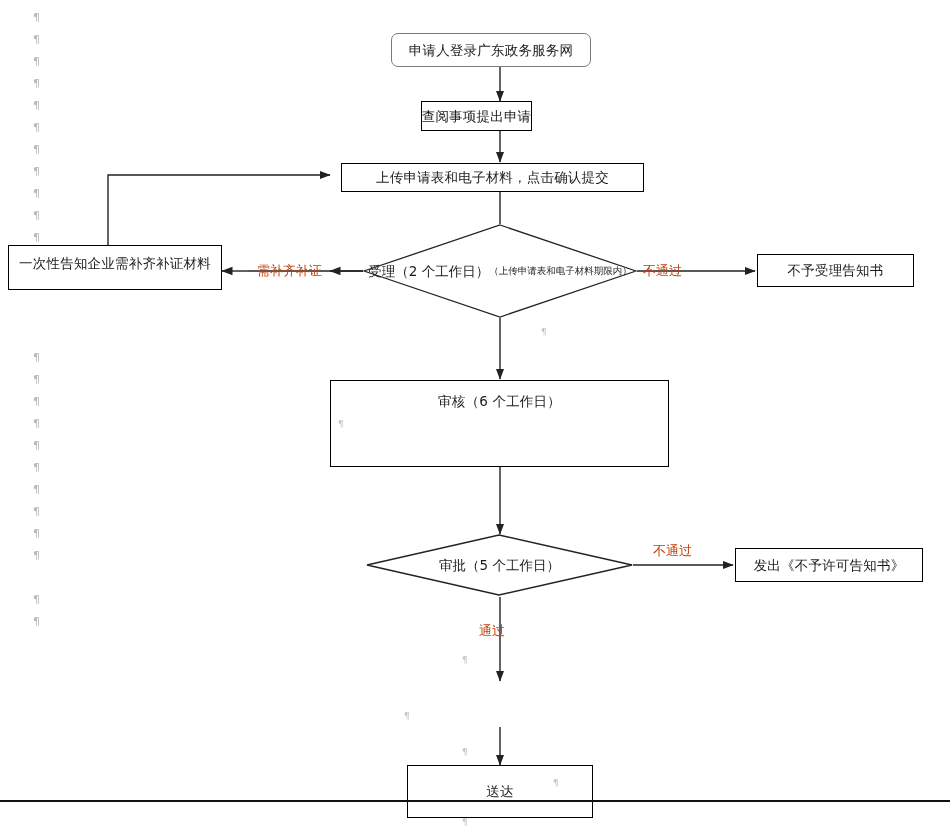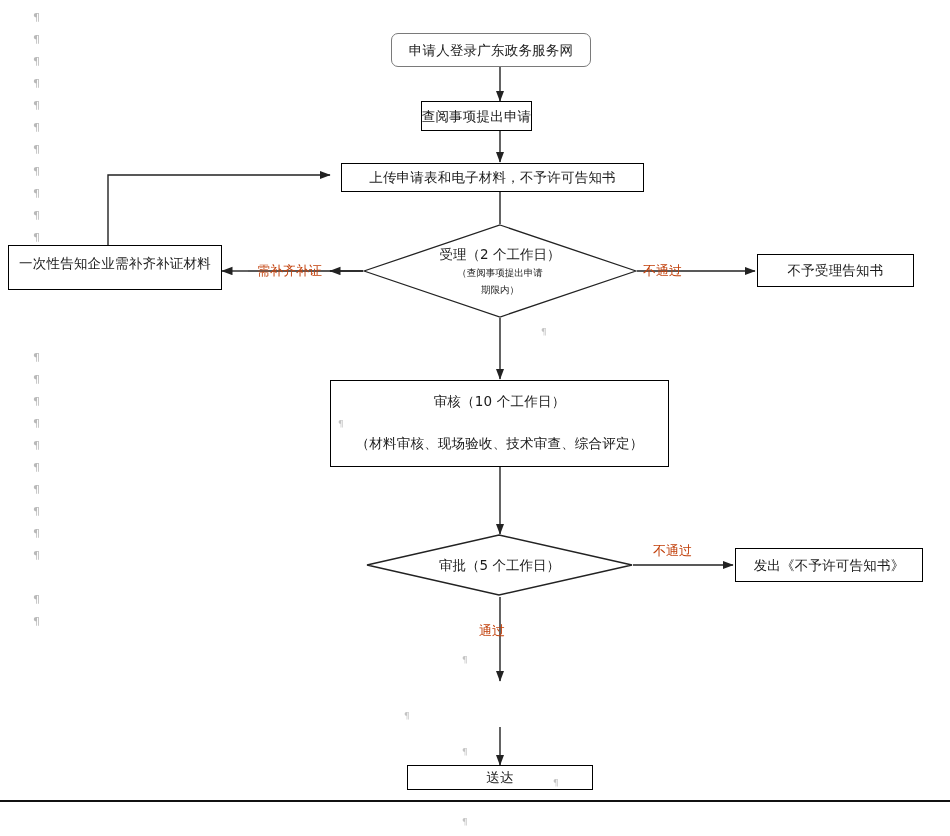--- a/index.html
+++ b/index.html
@@ -55,21 +55,21 @@
   .diamond-wrap svg {
     position: absolute;
     left: 0; top: 0;
   }
   .diamond-text {
     position: absolute;
     left: 0; top: 0;
     width: 100%;
     height: 100%;
     display: flex;
-    flex-direction: column;
+    flex-direction: row;
     align-items: center;
     justify-content: center;
     text-align: center;
     pointer-events: none;
   }
   .diamond-text .line {
     font-size: 13.5px;
     line-height: 1.5;
     white-space: nowrap;
   }
@@ -147,62 +147,61 @@
 
   <div class="node rounded" style="left:391px; top:33px; width:200px; height:34px; justify-content:center;">
     <div class="line">申请人登录广东政务服务网</div>
   </div>
 
   <div class="node" style="left:421px; top:101px; width:111px; height:30px; justify-content:center;">
     <div class="line">查阅事项提出申请</div>
   </div>
 
   <div class="node" style="left:341px; top:163px; width:303px; height:29px; justify-content:center;">
-    <div class="line">上传申请表和电子材料，不予许可告知书</div>
+    <div class="line">上传申请表和电子材料，点击确认提交</div>
   </div>
 
   <div class="diamond-wrap" style="left:363px; top:224px; width:274px; height:94px;">
     <svg width="274" height="94" viewBox="0 0 274 94" xmlns="http://www.w3.org/2000/svg">
       <polygon points="137,1 273,47 137,93 1,47" fill="#ffffff" stroke="#222222" stroke-width="1.3"></polygon>
     </svg>
     <div class="diamond-text">
       <div class="line">受理（2 个工作日）</div>
-      <div class="line small">（查阅事项提出申请</div>
+      <div class="line small">（上传申请表和电子材料</div>
       <div class="line small">期限内）</div>
     </div>
   </div>
 
   <div class="node" style="left:8px; top:245px; width:214px; height:45px; justify-content:flex-start; padding-top:7px;">
     <div class="line">一次性告知企业需补齐补证材料</div>
   </div>
 
   <div class="node" style="left:757px; top:254px; width:157px; height:33px; justify-content:center;">
     <div class="line">不予受理告知书</div>
   </div>
 
   <div class="node" style="left:330px; top:380px; width:339px; height:87px; justify-content:flex-start; padding-top:10px;">
-    <div class="line">审核（10 个工作日）</div>
-    <div class="line" style="margin-top:22px;">（材料审核、现场验收、技术审查、综合评定）</div>
+    <div class="line">审核（6 个工作日）</div>
   </div>
 
   <div class="diamond-wrap" style="left:366px; top:534px; width:267px; height:63px;">
     <svg width="267" height="63" viewBox="0 0 267 63" xmlns="http://www.w3.org/2000/svg">
       <polygon points="133,1 266,31 133,61 1,31" fill="#ffffff" stroke="#222222" stroke-width="1.3"></polygon>
     </svg>
     <div class="diamond-text">
       <div class="line">审批（5 个工作日）</div>
     </div>
   </div>
 
   <div class="node" style="left:735px; top:548px; width:188px; height:34px; justify-content:center;">
     <div class="line">发出《不予许可告知书》</div>
   </div>
 
 
-  <div class="node" style="left:407px; top:765px; width:186px; height:25px; justify-content:center;">
+  <div class="node" style="left:407px; top:765px; width:186px; height:53px; justify-content:center;">
     <div class="line">送达</div>
   </div>
 
   <div class="edge-label" style="left:257px; top:262px;">需补齐补证</div>
 
   <div class="edge-label" style="left:643px; top:262px;">不通过</div>
 
   <div class="edge-label" style="left:653px; top:542px;">不通过</div>
 
   <div class="edge-label" style="left:479px; top:622px;">通过</div>

